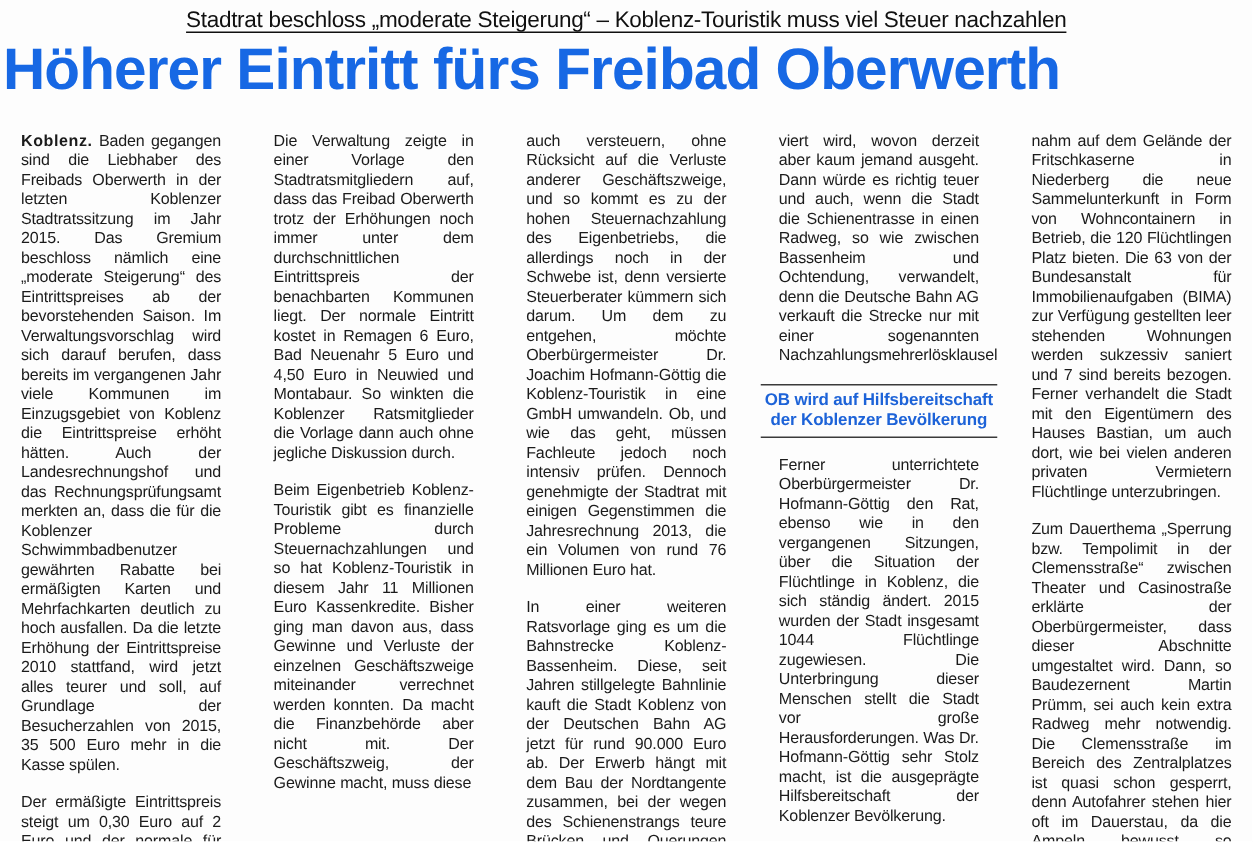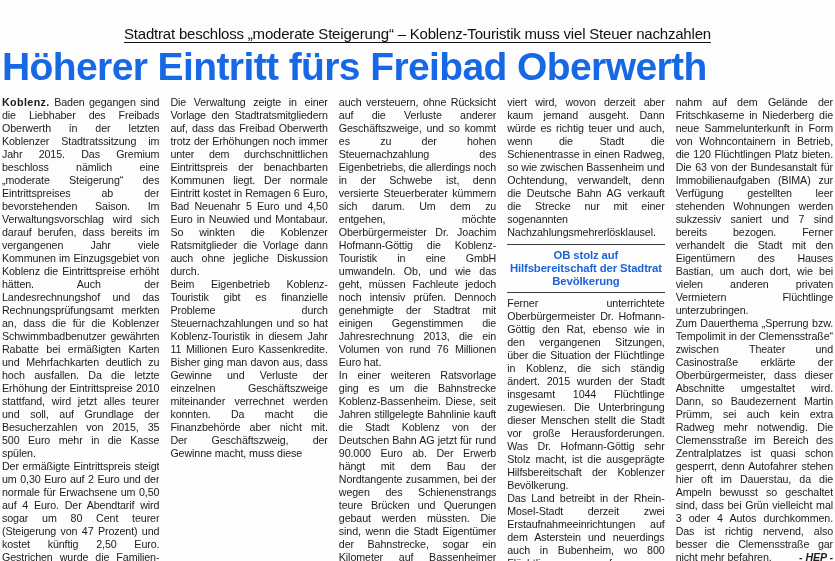--- a/index.html
+++ b/index.html
@@ -20,21 +20,20 @@
     overflow:hidden;
   }
   .kicker{
     text-align:center;
     font-size:15px;
     letter-spacing:-0.2px;
     color:#101010;
     text-decoration:underline;
     text-underline-offset:3px;
     white-space:nowrap;
-    margin-top:20px;
   }
   .headline{
     margin:5px 0 9px 0;
     text-align:left;
     color:var(--headline-blue);
     font-size:39px;
     line-height:1.02;
     font-weight:bold;
     letter-spacing:-0.6px;
     white-space:nowrap;
@@ -47,21 +46,21 @@
   }
   .col{
     flex:1 1 0;
     min-width:0;
     font-size:10.7px;
     line-height:13px;
     letter-spacing:-0.1px;
     text-align:justify;
     overflow:hidden;
   }
-  .para{margin:0;}
+  .para{margin:12px;}
   .lead{font-weight:bold;letter-spacing:0.4px;}
   .subhead-block{
     border-top:1px solid #3a3a3a;
     border-bottom:1px solid #3a3a3a;
     margin:5px 0 4px 0;
     padding:4px 2px;
   }
   .subhead{
     color:var(--subhead-blue);
     font-weight:bold;
@@ -99,21 +98,21 @@
     </div>
 
     <div class="col">
       <p class="para">auch versteuern, ohne Rücksicht auf die Verluste anderer Geschäftszweige, und so kommt es zu der hohen Steuernachzahlung des Eigenbetriebs, die allerdings noch in der Schwebe ist, denn versierte Steuerberater kümmern sich darum. Um dem zu entgehen, möchte Oberbürgermeister Dr. Joachim Hofmann-Göttig die Koblenz-Touristik in eine GmbH umwandeln. Ob, und wie das geht, müssen Fachleute jedoch noch intensiv prüfen. Dennoch genehmigte der Stadtrat mit einigen Gegenstimmen die Jahresrechnung 2013, die ein Volumen von rund 76 Millionen Euro hat.</p>
       <p class="para">In einer weiteren Ratsvorlage ging es um die Bahnstrecke Koblenz-Bassenheim. Diese, seit Jahren stillgelegte Bahnlinie kauft die Stadt Koblenz von der Deutschen Bahn AG jetzt für rund 90.000 Euro ab. Der Erwerb hängt mit dem Bau der Nordtangente zusammen, bei der wegen des Schienenstrangs teure Brücken und Querungen gebaut werden müssten. Die sind, wenn die Stadt Eigentümer der Bahnstrecke, sogar ein Kilometer auf Bassenheimer Gemarkung, nicht notwendig. Sie müssten aber errichtet werden, falls die Bahnlinie wieder akti-</p>
     </div>
 
     <div class="col">
       <p class="para">viert wird, wovon derzeit aber kaum jemand ausgeht. Dann würde es richtig teuer und auch, wenn die Stadt die Schienentrasse in einen Radweg, so wie zwischen Bassenheim und Ochtendung, verwandelt, denn die Deutsche Bahn AG verkauft die Strecke nur mit einer sogenannten Nachzahlungsmehrerlösklausel.</p>
       <div class="subhead-block">
-        <div class="subhead">OB stolz auf Hilfsbereitschaft der Stadtrat Bevölkerung</div>
+        <div class="subhead">OB wird auf Hilfsbereitschaft der Koblenzer Bevölkerung</div>
       </div>
       <p class="para">Ferner unterrichtete Oberbürgermeister Dr. Hofmann-Göttig den Rat, ebenso wie in den vergangenen Sitzungen, über die Situation der Flüchtlinge in Koblenz, die sich ständig ändert. 2015 wurden der Stadt insgesamt 1044 Flüchtlinge zugewiesen. Die Unterbringung dieser Menschen stellt die Stadt vor große Herausforderungen. Was Dr. Hofmann-Göttig sehr Stolz macht, ist die ausgeprägte Hilfsbereitschaft der Koblenzer Bevölkerung.</p>
       <p class="para">Das Land betreibt in der Rhein-Mosel-Stadt derzeit zwei Erstaufnahmeeinrichtungen auf dem Asterstein und neuerdings auch in Bubenheim, wo 800 Flüchtlinge aufgenommen werden. Mit der Belegung wurde bereits begonnen. Die Stadt</p>
     </div>
 
     <div class="col">
       <p class="para">nahm auf dem Gelände der Fritschkaserne in Niederberg die neue Sammelunterkunft in Form von Wohncontainern in Betrieb, die 120 Flüchtlingen Platz bieten. Die 63 von der Bundesanstalt für Immobilienaufgaben (BIMA) zur Verfügung gestellten leer stehenden Wohnungen werden sukzessiv saniert und 7 sind bereits bezogen. Ferner verhandelt die Stadt mit den Eigentümern des Hauses Bastian, um auch dort, wie bei vielen anderen privaten Vermietern Flüchtlinge unterzubringen.</p>
       <p class="para"><span>Zum Dauerthema „Sperrung bzw. Tempolimit in der Clemensstraße“ zwischen Theater und Casinostraße erklärte der Oberbürgermeister, dass dieser Abschnitte umgestaltet wird. Dann, so Baudezernent Martin Prümm, sei auch kein extra Radweg mehr notwendig. Die Clemensstraße im Bereich des Zentralplatzes ist quasi schon gesperrt, denn Autofahrer stehen hier oft im Dauerstau, da die Ampeln bewusst so geschaltet sind, dass bei Grün vielleicht mal 3 oder 4 Autos durchkommen. Das ist richtig nervend, also besser die Clemensstraße gar nicht mehr befahren.</span><span class="byline">- HEP -</span></p>
     </div>
 

